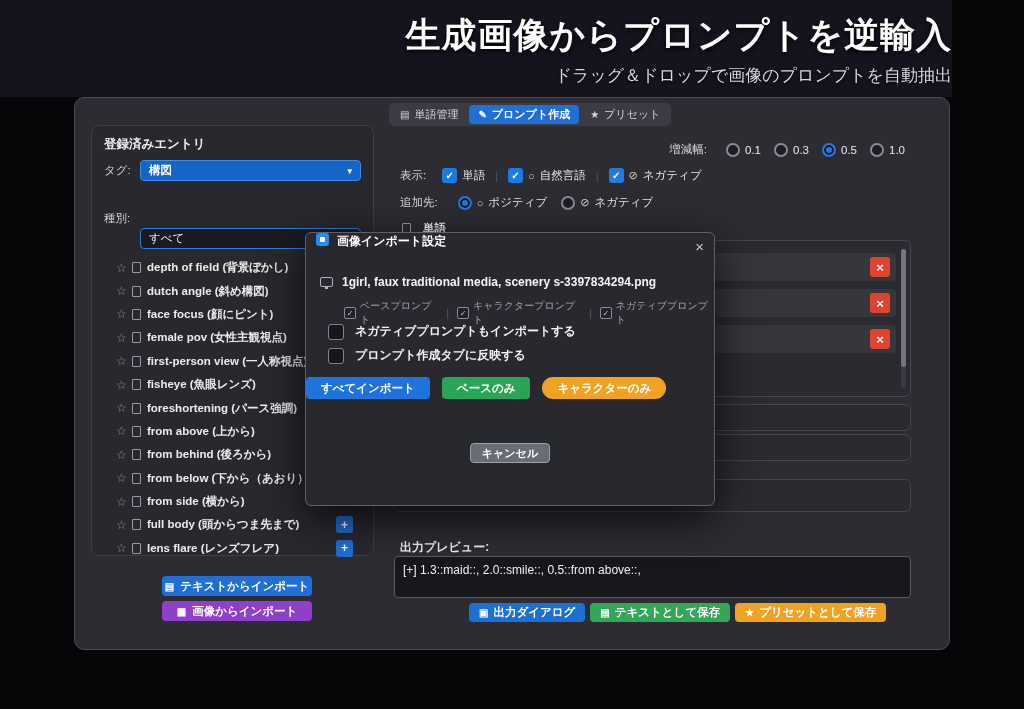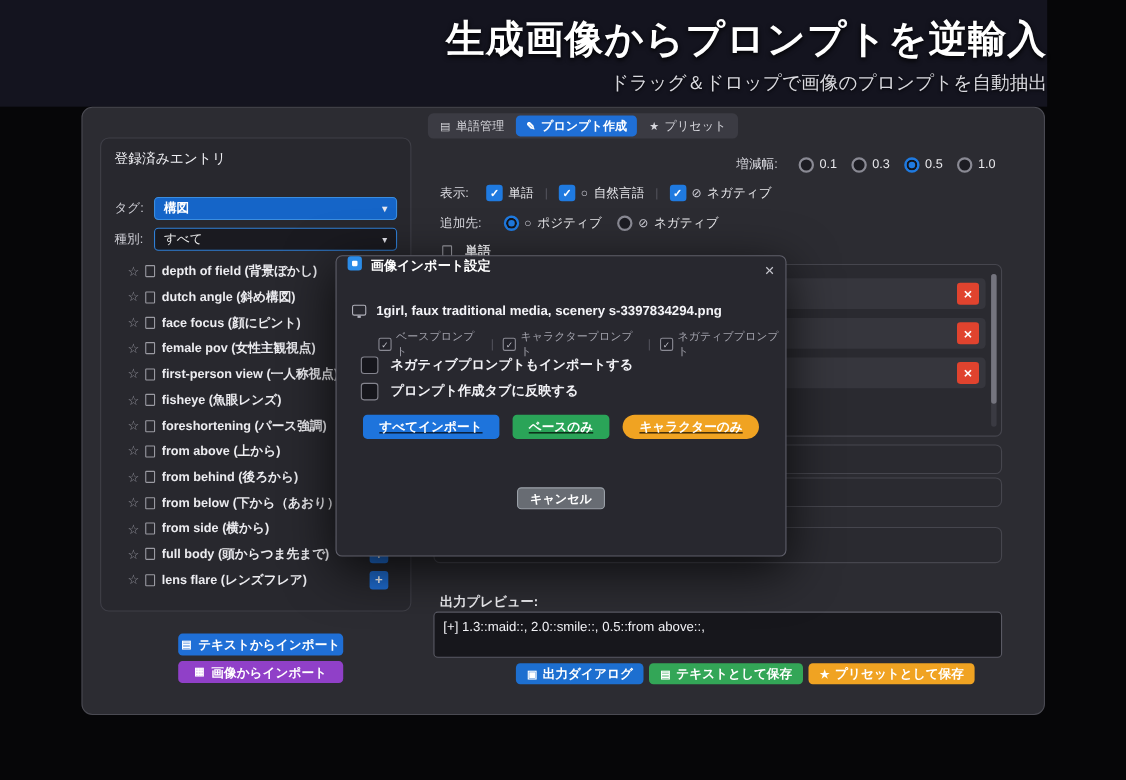--- a/index.html
+++ b/index.html
@@ -15,27 +15,27 @@
   .app-window { position:absolute; left:74px; top:97px; width:876px; height:553px; background:#2c2c32; border:1px solid #4a4a52; border-radius:10px; }
 
   
   .tabbar { position:absolute; left:314px; top:5px; display:flex; gap:2px; background:#3b3b43; border-radius:5px; padding:2px; font-size:11px; color:#d6d6dc; }
   .tab { display:flex; align-items:center; gap:5px; padding:2px 9px; border-radius:4px; white-space:nowrap; cursor:pointer; }
   .tab.active { background:#1f6fd6; color:#fff; font-weight:bold; }
   .tab-icon { font-size:10px; }
 
   
   .sidebar { position:absolute; left:16px; top:27px; width:283px; height:431px; background:#28282e; border:1px solid #3f3f47; border-radius:8px; padding:10px 12px; }
-  .sidebar-title { font-size:12.5px; font-weight:normal; color:#f0f0f4; margin-bottom:26px; }
+  .sidebar-title { font-size:12.5px; font-weight:bold; color:#f0f0f4; margin-bottom:7px; }
   .field-row { display:flex; align-items:center; margin-bottom:7px; font-size:11.5px; color:#cfcfd6; }
   .field-row .flabel { width:36px; flex:none; }
   .search-input { flex:1; height:20px; background:#1a1a20; border:1px solid #5c5c66; border-radius:4px; color:#eee; padding:0 6px; font-size:11px; outline:none; }
   .select { flex:1; height:21px; display:flex; align-items:center; justify-content:space-between; padding:0 8px; border-radius:4px; font-size:11.5px; cursor:pointer; }
   .tag-select { background:#1565c8; border:1px solid #3a8de0; color:#fff; font-weight:bold; }
-  .type-select { background:#1a1a20; border:1px solid #2f7fd6; color:#f0f0f0; }
+  .type-select { background:#1a1a20; border:1px solid #2f7fd6; color:#f0f0f0;margin-top:40px; }
   .chev { font-size:9px; color:#e6e6ee; }
 
   .entry-list { margin-top:5px; }
   .entry-row { display:flex; align-items:center; height:23.4px; font-size:11.5px; color:#ececf0; position:relative; padding-left:12px; }
   .star { color:#8f8f98; width:16px; font-size:12px; flex:none; cursor:pointer; }
   .doc-icon { width:9px; height:11px; border:1px solid #9a9aa2; border-radius:1px; margin-right:6px; flex:none; }
   .entry-label { font-weight:600; white-space:nowrap; overflow:hidden; }
   .plus-btn { position:absolute; right:8px; top:3px; width:17px; height:17px; background:#1f6fd6; border-radius:3px; color:#fff; font-weight:bold; display:flex; align-items:center; justify-content:center; font-size:12px; cursor:pointer; }
 
   .side-btn { position:absolute; display:flex; align-items:center; justify-content:center; gap:6px; width:150px; height:20px; border-radius:4px; font-size:11.5px; font-weight:bold; color:#fff; cursor:pointer; }
@@ -91,21 +91,21 @@
   .monitor::after { content:""; position:absolute; left:4px; bottom:-3px; width:3px; height:2px; background:#b0b0ba; }
   .m-filename { font-size:12px; font-weight:bold; color:#f4f4f8; }
   .m-checks { position:absolute; left:38px; top:66px; display:flex; align-items:center; gap:8px; }
   .mcheck { display:flex; align-items:center; gap:4px; cursor:pointer; }
   .mcb { width:12px; height:12px; border:1px solid #8a8a94; border-radius:2px; background:#22222a; color:#c4c4cc; font-size:8px; display:flex; align-items:center; justify-content:center; flex:none; }
   .mcheck-label { font-size:10px; color:#a2a2ac; }
   .opt-row { position:absolute; left:22px; display:flex; align-items:center; gap:11px; cursor:pointer; }
   .opt1 { top:90px; } .opt2 { top:114px; }
   .ocb { width:16px; height:16px; border:1px solid #84848e; border-radius:3px; background:#16161c; flex:none; }
   .opt-label { font-size:12px; font-weight:bold; color:#f2f2f6; }
-  .m-btnrow { position:absolute; left:0; right:0; top:144px; display:flex; justify-content:center; gap:12px;text-decoration:underline; }
+  .m-btnrow { position:absolute; left:0; right:0; top:144px; display:flex; justify-content:flex-start; gap:12px; }
   .imp-btn { height:22px; border-radius:4px; font-size:11.5px; font-weight:bold; color:#fff; display:flex; align-items:center; justify-content:center; padding:0 15px; cursor:pointer; }
   .imp-all { background:#1e74dc; } .imp-base { background:#2aa458; } .imp-char { background:#f0a322;border-radius:11px; }
   .m-cancelrow { position:absolute; left:0; right:0; top:176px; display:flex; justify-content:center;margin-top:34px; }
   .cancel-btn { width:80px; height:20px; background:#686c73; border:1px solid #9aa0a8; border-radius:4px; font-size:11px; font-weight:bold; color:#fff; display:flex; align-items:center; justify-content:center; cursor:pointer; }
 </style>
 </head>
 <body>
 
 <div class="page">
 

